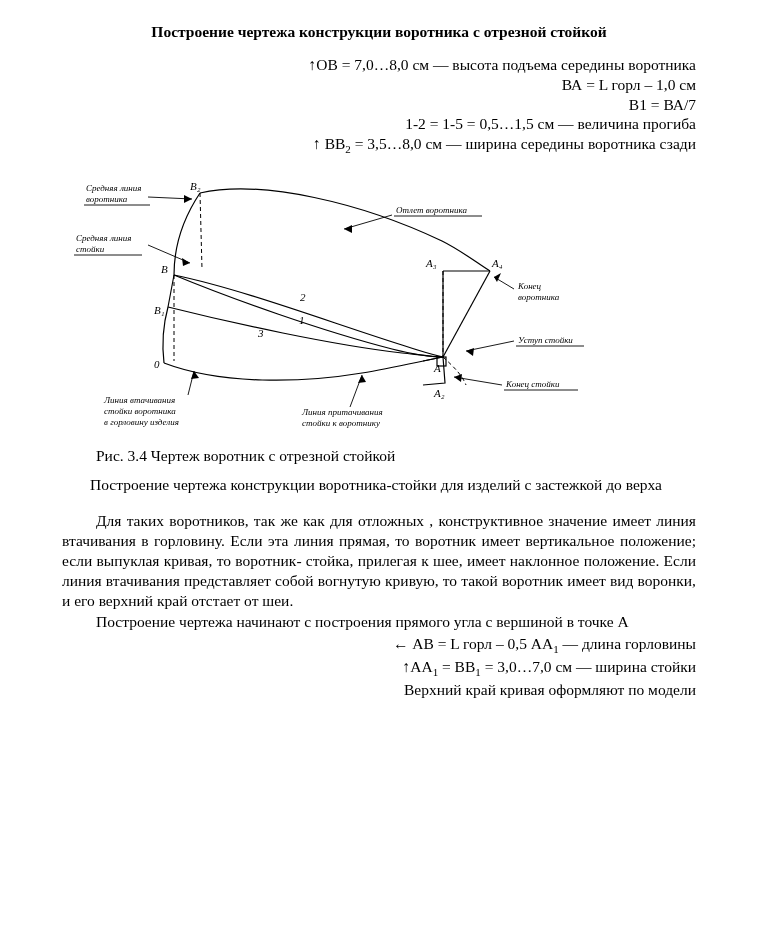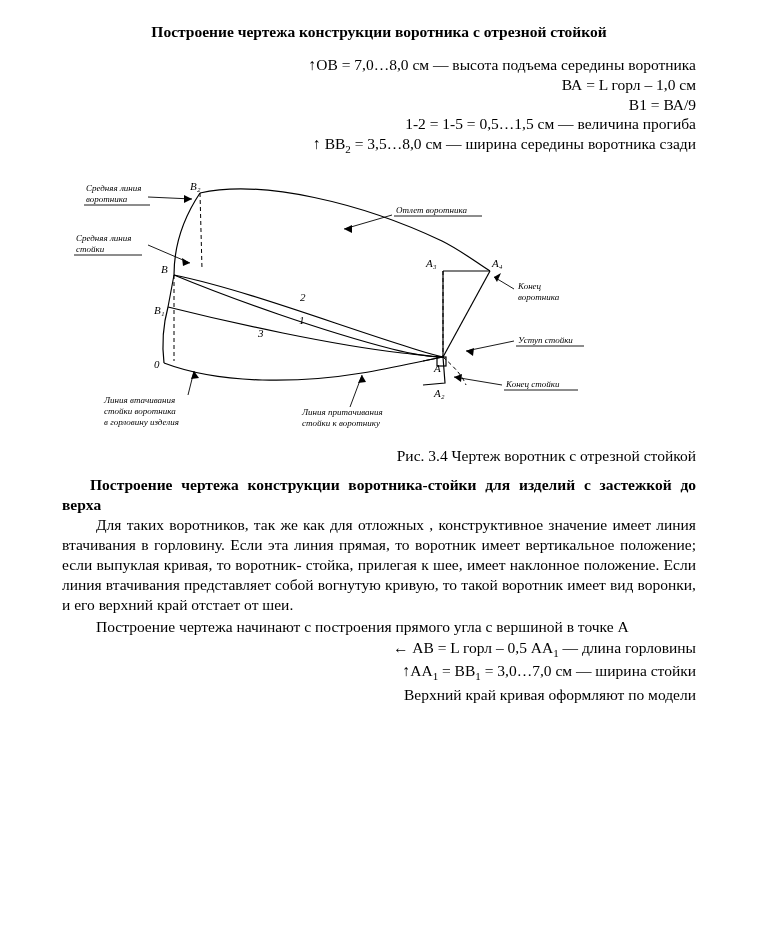--- a/index.html
+++ b/index.html
@@ -28,24 +28,24 @@
   }
   h1.doc-title {
     font-size: 15.5px;
     font-weight: bold;
     text-align: center;
     margin: 8px 0 14px 0;
     line-height: 1.25;
   }
   h2.sub-title {
     font-size: 15.5px;
-    font-weight: bold;
+    font-weight: normal;
     text-align: justify;
     text-justify: inter-word;
-    margin: 10px 0 0 0;
+    margin: 10px 0 16px 0;
     line-height: 1.3;
     text-indent: 28px;
   }
   p.para {
     font-size: 15.5px;
     text-align: justify;
     text-justify: inter-word;
     margin: 0 0 2px 0;
     line-height: 1.28;
     text-indent: 34px;
@@ -62,21 +62,20 @@
     white-space: nowrap;
   }
   sub {
     font-size: 11px;
     vertical-align: sub;
   }
   .caption {
     font-size: 15.5px;
     margin: 6px 0 8px 0;
     padding-left: 34px;
-    text-align: right;
   }
   .figure {
     width: 100%;
     margin: 14px 0 0 0;
     position: relative;
   }
   .figure svg {
     display: block;
     margin: 0 auto;
   }
@@ -96,21 +95,21 @@
 
 <div class="page">
   <div class="content">
 
     <h1 class="doc-title">Построение чертежа конструкции воротника с отрезной  стойкой</h1>
 
 
     <div class="formula-block">
       <p class="formula">↑ОВ = 7,0…8,0 см — высота подъема середины воротника</p>
       <p class="formula">ВА = L горл – 1,0 см</p>
-      <p class="formula">В1 = ВА/9</p>
+      <p class="formula">В1 = ВА/7</p>
       <p class="formula">1-2 = 1-5 = 0,5…1,5 см — величина прогиба</p>
       <p class="formula"><span>↑ ВВ</span><sub>2</sub><span> = 3,5…8,0 см — ширина середины воротника сзади</span></p>
     </div>
 
     <div class="figure">
       <svg width="634" height="270" viewBox="0 0 634 270">
 
         <g fill="none" stroke="#000" stroke-width="1.2">
 
           <path d="M 138 22 C 200 8 300 32 380 70 C 400 80 415 92 428 100"></path>

